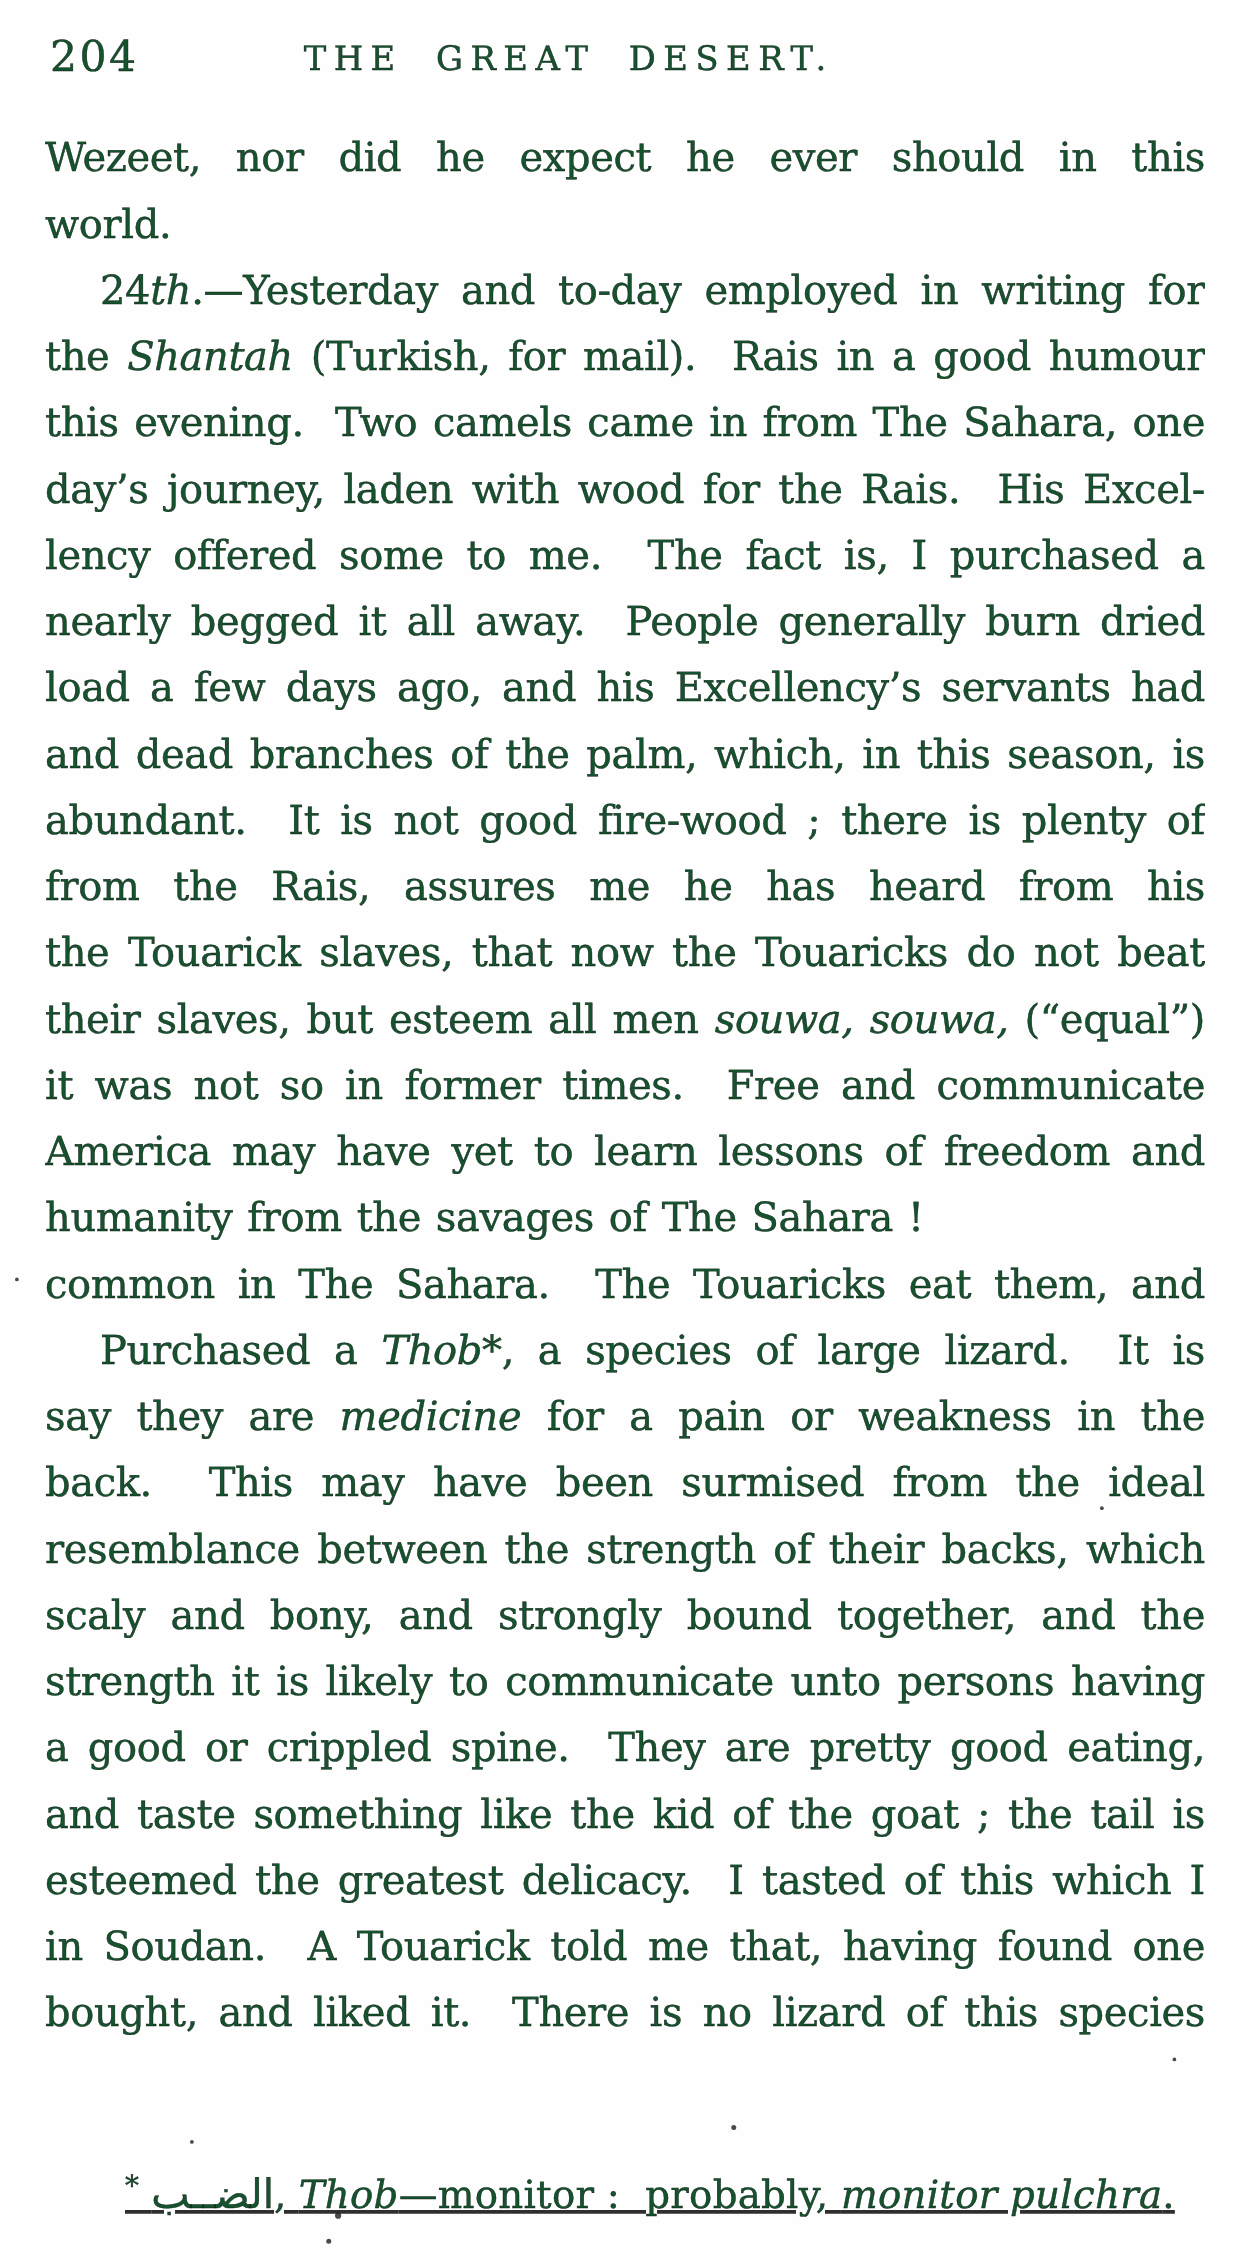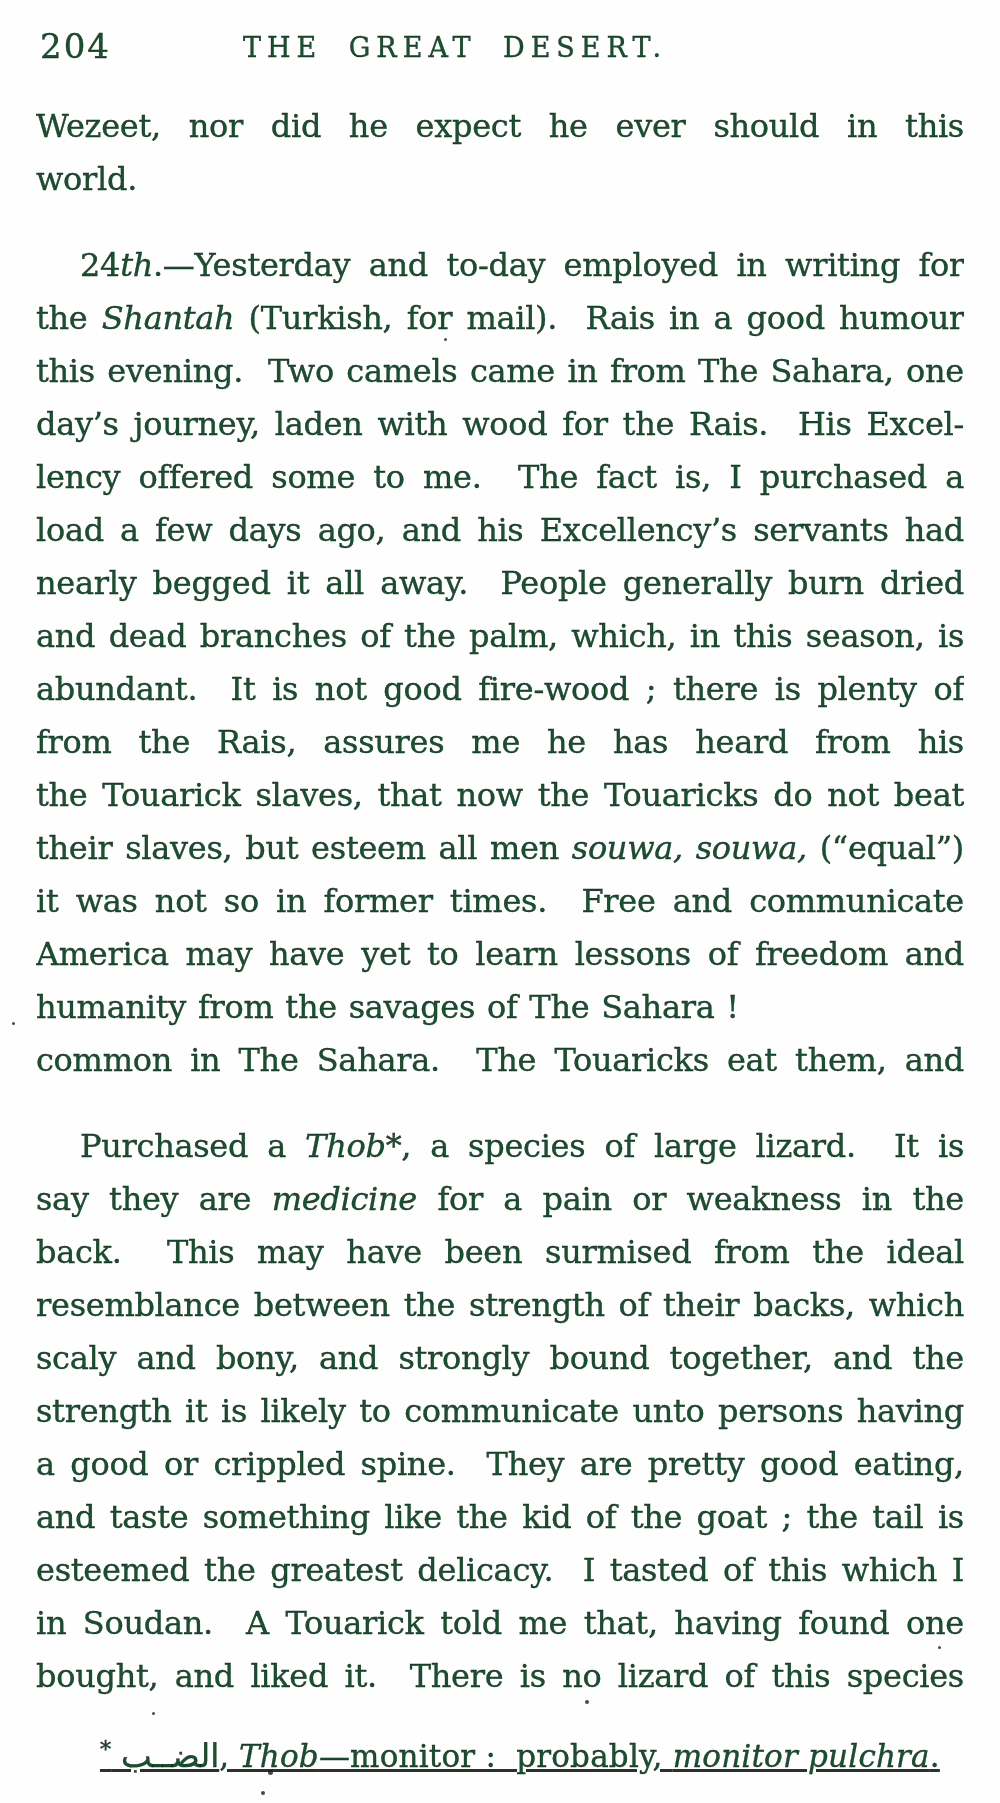--- a/index.html
+++ b/index.html
@@ -38,21 +38,21 @@
     line-height: 53px;
     height: 53px;
     letter-spacing: -0.3px;
     word-spacing: 2px;
     white-space: pre-wrap;
     text-align: justify;
     text-align-last: justify;
     overflow: hidden;
   }
   .line.nj { text-align-last: left; }
-  .line.ind { padding-left: 44px; margin-top: 33px; }
+  .line.ind { padding-left: 44px; }
   .i { font-style: italic; }
   .ar {
     direction: rtl;
     unicode-bidi: isolate;
     font-size: 1.05em;
     letter-spacing: 0;
   }
   .fnote {
     position: absolute;
     left: 100px; top: 1736px; right: 60px;
@@ -80,22 +80,22 @@
   </header>
 
   <main class="bodytext" id="body-lines">
       <div class="line"><span>Wezeet, nor did he expect he ever should in this</span></div>
       <div class="line nj"><span>world.</span></div>
       <div class="line ind"><span>24</span><span class="i">th</span><span>.—Yesterday and to-day employed in writing for</span></div>
       <div class="line"><span>the </span><span class="i">Shantah</span><span> (Turkish, for mail).  Rais in a good humour</span></div>
       <div class="line"><span>this evening.  Two camels came in from The Sahara, one</span></div>
       <div class="line"><span>day’s journey, laden with wood for the Rais.  His Excel-</span></div>
       <div class="line"><span>lency offered some to me.  The fact is, I purchased a camel-</span></div>
+      <div class="line"><span>nearly begged it all away.  People generally burn dried</span></div>
       <div class="line"><span>load a few days ago, and his Excellency’s servants had</span></div>
-      <div class="line"><span>nearly begged it all away.  People generally burn dried</span></div>
       <div class="line"><span>and dead branches of the palm, which, in this season, is</span></div>
       <div class="line"><span>abundant.  It is not good fire-wood ; there is plenty of</span></div>
       <div class="line"><span>from the Rais, assures me he has heard from his visitors,</span></div>
       <div class="line"><span>the Touarick slaves, that now the Touaricks do not beat</span></div>
       <div class="line"><span>their slaves, but esteem all men </span><span class="i">souwa, souwa,</span><span> (“equal”) ;</span></div>
       <div class="line"><span>it was not so in former times.  Free and communicate</span></div>
       <div class="line"><span>America may have yet to learn lessons of freedom and</span></div>
       <div class="line nj"><span>humanity from the savages of The Sahara !</span></div>
       <div class="line"><span>common in The Sahara.  The Touaricks eat them, and</span></div>
       <div class="line ind"><span>Purchased a </span><span class="i">Thob</span><span>*, a species of large lizard.  It is</span></div>

